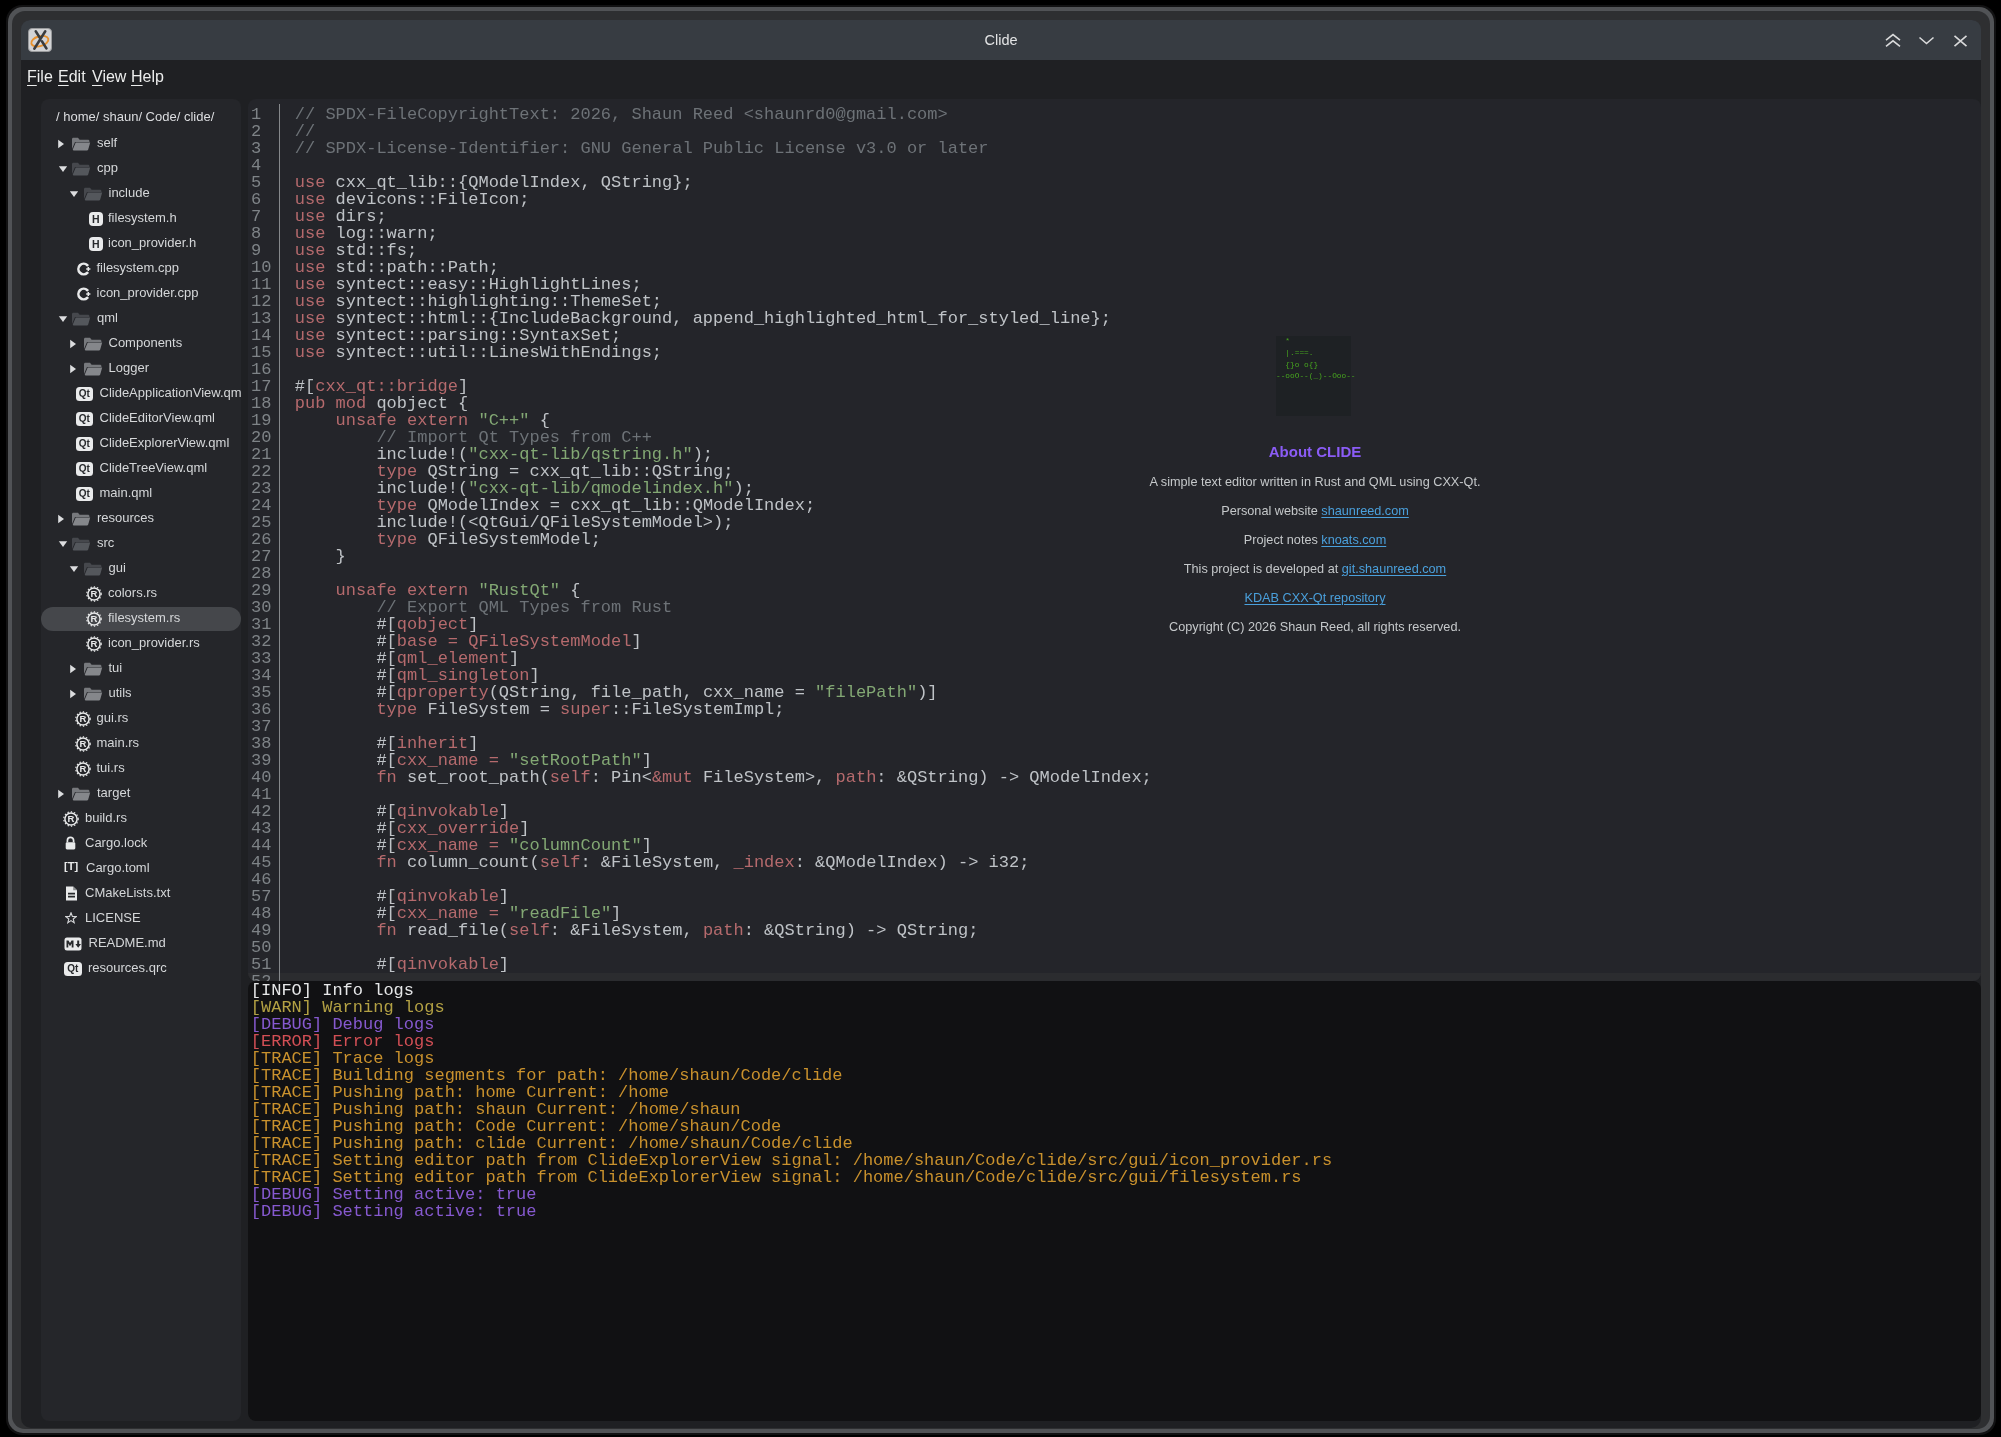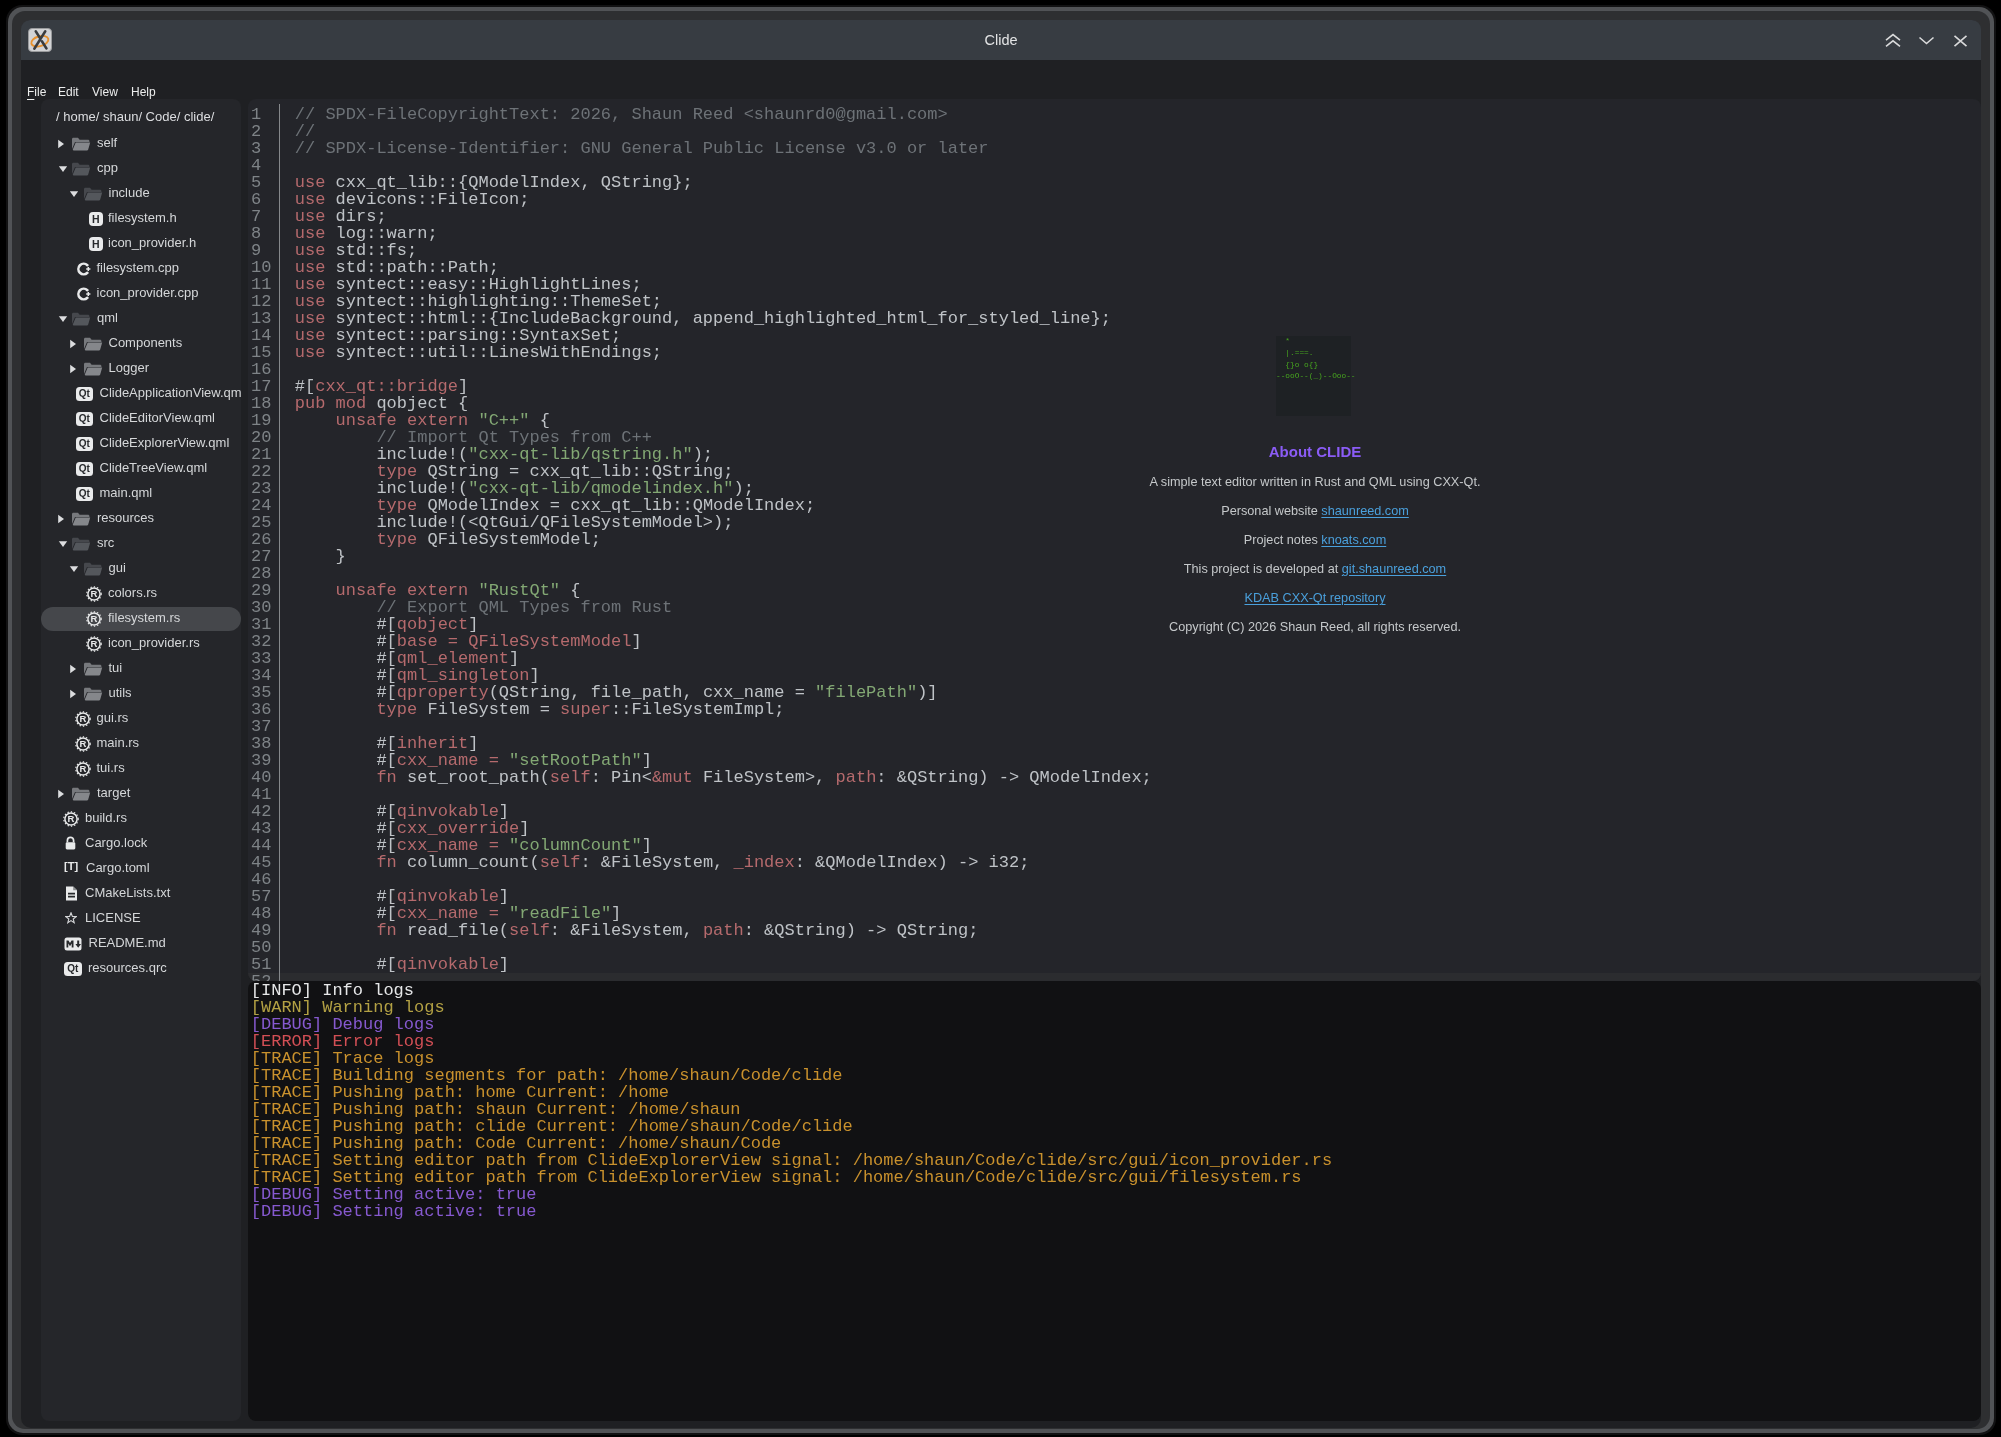--- a/index.html
+++ b/index.html
@@ -4,21 +4,21 @@
 *{margin:0;padding:0;box-sizing:border-box}
 html,body{width:2001px;height:1437px;background:#000;overflow:hidden;
   font-family:"Liberation Sans",sans-serif}
 .abs{position:absolute}
 #f1{left:6px;top:5px;width:1990px;height:1430px;border-radius:16px;background:#121213}
 #f2{left:8px;top:7px;width:1986px;height:1426px;border-radius:15px;background:#515356}
 #f3{left:12px;top:11px;width:1978px;height:1418px;border-radius:13px;background:#2e2f31}
 #content{left:21px;top:20px;width:1960px;height:1408px;border-radius:10px;background:#1f2023;overflow:hidden}
 #titlebar{left:21px;top:20px;width:1960px;height:40px;border-radius:9px 9px 0 0;background:#373c42}
 #title{left:21px;top:32px;width:1960px;text-align:center;font-size:14.5px;color:#e3e4e5}
-.menu{top:85px;font-size:12px;color:#eceded}
+.menu{top:68px;font-size:16px;color:#eceded}
 .menu u{text-decoration-thickness:1px;text-underline-offset:2.5px}
 #tree{left:41px;top:99px;width:200px;height:1322px;border-radius:8px;background:#25262a;overflow:hidden}
 #editor{left:248px;top:99px;width:1733px;height:882px;border-radius:8px;background:#24252a;overflow:hidden}
 #log{left:248px;top:981px;width:1733px;height:440px;border-radius:8px;background:#111113;overflow:hidden}
 #split{left:0;top:874px;width:1733px;height:8px;background:#2b2c2f}
 #sep{left:31px;top:5px;width:1px;height:877px;background:#85888b}
 .mono{font-family:"Liberation Mono",monospace;font-size:17px;line-height:17px}
 .mono div{white-space:pre}
 #code{left:3px;top:7px}
 #code .ln{display:inline-block;width:43.8px;color:#7e8387}
@@ -401,20 +401,20 @@
 <div class="abs" id="log">
     <div class="abs mono" id="logp">
       <div class="linfo">[INFO] Info logs</div>
       <div class="lwarn">[WARN] Warning logs</div>
       <div class="ldbg">[DEBUG] Debug logs</div>
       <div class="lerr">[ERROR] Error logs</div>
       <div class="ltrc">[TRACE] Trace logs</div>
       <div class="ltrc">[TRACE] Building segments for path: /home/shaun/Code/clide</div>
       <div class="ltrc">[TRACE] Pushing path: home Current: /home</div>
       <div class="ltrc">[TRACE] Pushing path: shaun Current: /home/shaun</div>
+      <div class="ltrc">[TRACE] Pushing path: Code Current: /home/shaun/Code</div>
       <div class="ltrc">[TRACE] Pushing path: clide Current: /home/shaun/Code/clide</div>
-      <div class="ltrc">[TRACE] Pushing path: Code Current: /home/shaun/Code</div>
       <div class="ltrc">[TRACE] Setting editor path from ClideExplorerView signal: /home/shaun/Code/clide/src/gui/icon_provider.rs</div>
       <div class="ltrc">[TRACE] Setting editor path from ClideExplorerView signal: /home/shaun/Code/clide/src/gui/filesystem.rs</div>
       <div class="ldbg">[DEBUG] Setting active: true</div>
       <div class="ldbg">[DEBUG] Setting active: true</div>
     </div>
   </div>
 
 </body></html>

